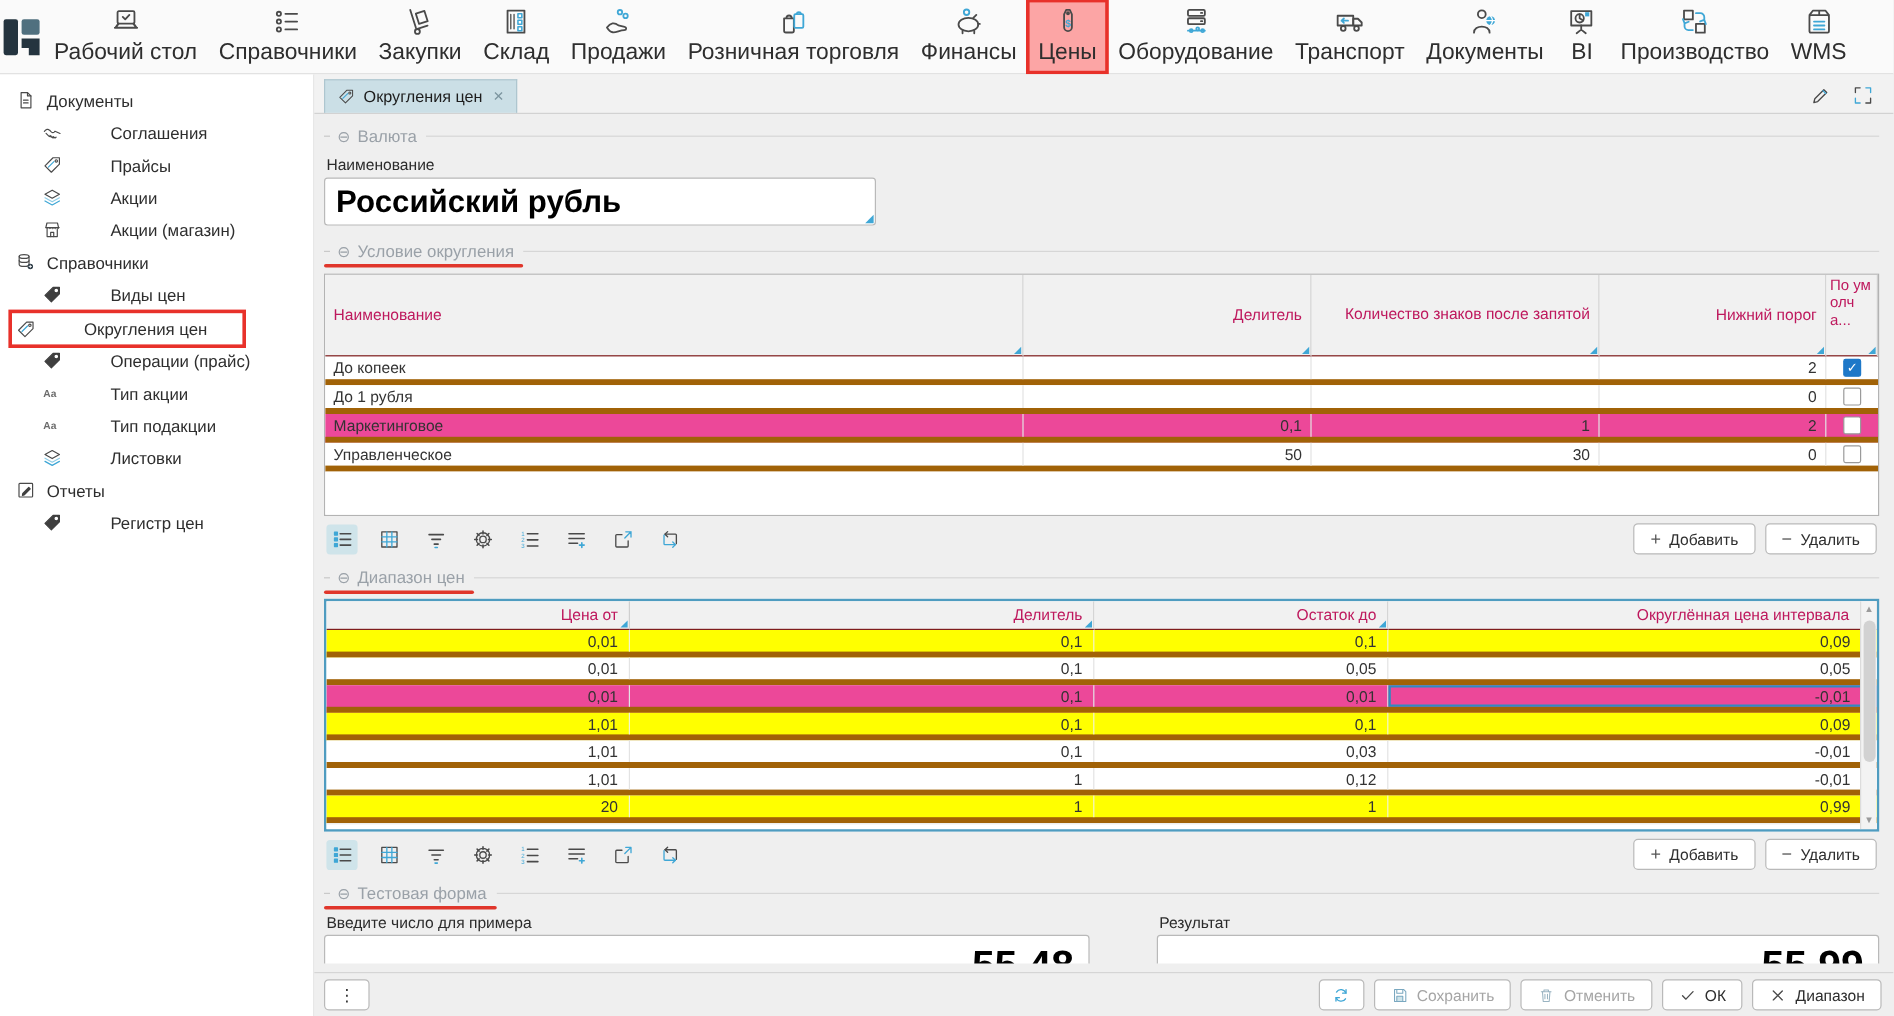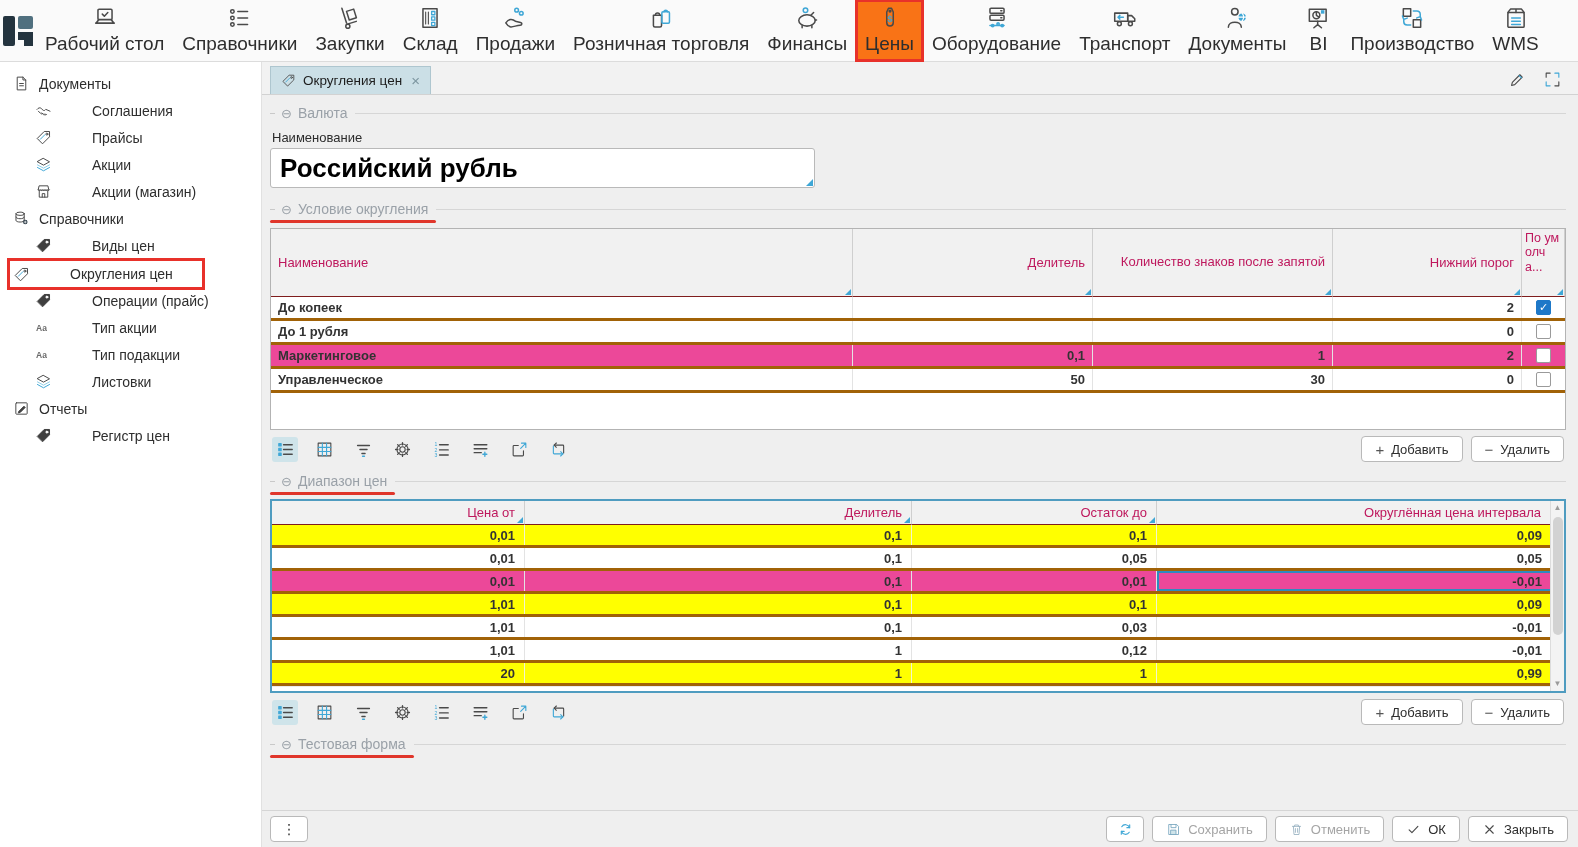--- a/index.html
+++ b/index.html
@@ -7,21 +7,21 @@
   body { font-family:"Liberation Sans","DejaVu Sans",sans-serif; font-size:13px; color:#333; background:#efefef; }
   .icon { stroke:#4a4a4a; fill:none; stroke-width:1.4; stroke-linecap:round; stroke-linejoin:round; display:block; }
 
   
   .topbar { height:62px; background:#fafafa; border-bottom:1px solid #dcdcdc; display:flex; align-items:stretch; }
   .logo { width:52px; display:flex; align-items:center; justify-content:center; }
   .topnav { display:flex; align-items:stretch; }
   .nav-item { display:flex; flex-direction:column; align-items:center; justify-content:flex-end; padding:5px 9px 6px; gap:2px; cursor:pointer; }
   .nav-item .icon { width:28px; height:28px; }
   .nav-item .nav-label { font-size:19px; color:#2e2e2e; white-space:nowrap; }
-  .nav-item.active { background:#f97316; }
+  .nav-item.active { background:#fca5a5; }
   .nav-item.annotated { outline:3px solid #e8312a; outline-offset:-2px; }
   .topnav-sep { width:1px; background:#ddd; margin:4px 6px; }
   .topicons { display:flex; align-items:center; gap:22px; padding:0 18px; margin-left:2px; }
   .top-icon { width:30px; height:30px; cursor:pointer; }
 
   
   .app-body { display:flex; height:785px; }
   .sidebar { width:262px; background:#fff; border-right:1px solid #e1e1e1; padding-top:8px; overflow:hidden; }
   .side-row { display:flex; align-items:center; gap:9px; height:27px; padding-left:13px; cursor:pointer; color:#2e2e2e; font-size:14px; white-space:nowrap; }
   .side-row.child { padding-left:35px;gap:40px; }
@@ -44,37 +44,37 @@
   .sec-hdr { display:flex; align-items:center; gap:6px; margin-top:9px; height:18px; color:#9aa1a8; font-size:14px; }
   .sec-hdr .dash { width:5px; height:1px; background:#c9c9c9; }
   .sec-hdr .minus { font-size:13px; color:#9aa1a8; line-height:1; }
   .sec-hdr .hdr-left { display:flex; align-items:center; gap:6px; position:relative; padding-right:2px; }
   .sec-hdr.redline .hdr-left::after { content:""; position:absolute; left:-11px; right:-6px; bottom:-6px; height:3px; background:#e0362b; border-radius:2px; }
   .sec-hdr .tail { flex:1; height:1px; background:#d6d6d6; }
 
   .field-label { margin:8px 2px 3px; color:#2b2b2b; }
   .field { background:#fff; border:1px solid #b9b9b9; border-radius:3px; position:relative; }
   .field.grip::after { content:""; position:absolute; right:1px; bottom:1px; border-left:7px solid transparent; border-bottom:7px solid #3fa7d6; }
-  .name-field { width:545px; height:40px; font-size:26px; font-weight:700; color:#000; display:flex; align-items:center; padding:0 9px; }
+  .name-field { width:460px; height:40px; font-size:26px; font-weight:700; color:#000; display:flex; align-items:center; padding:0 9px; }
 
   
   .grid-table { background:#fff; border:1px solid #b3b3b3; overflow:hidden; position:relative; }
   .gt-row { display:grid; }
   .t1 .gt-row { grid-template-columns:582px 240px 240px 189px 1fr; }
   .t2 .gt-row { grid-template-columns:253px 387px 245px 1fr; }
   .gt-cell { padding:0 7px; display:flex; align-items:center; border-right:1px solid #e3e3e3; overflow:hidden; white-space:nowrap; }
   .gt-cell:last-child { border-right:none; }
   .gt-cell.num { justify-content:flex-end; }
   .gt-head .gt-cell { background:#f1f1f1; border-right:1px solid #cfcfcf; border-bottom:1px solid #7f1d1d; color:#be185d; position:relative; }
   .gt-head .gt-cell::after { content:""; position:absolute; right:1px; bottom:1px; border-left:6px solid transparent; border-bottom:6px solid #3fa7d6; }
   .t1 .gt-head { height:68px; }
   .t1 .gt-head .gt-cell { align-items:center; }
   .t1 .gt-head .wrap { white-space:normal; text-align:right; line-height:1.25; }
   .t1 .gt-head .wrap3 { white-space:normal; word-break:break-all; line-height:1.15; font-size:12.5px; padding:2px 3px; align-items:flex-start; }
-  .gt-body .gt-row { height:24px; border-bottom:3px solid #a16207; background:#fff;font-weight:bold; }
+  .gt-body .gt-row { height:24px; border-bottom:5px solid #a16207; background:#fff; }
   .gt-row.selected { background:#ec4899; }
   .gt-row.yellow { background:#ffff00; }
   .gt-row.yellow .gt-cell { border-right-color:#f3f3d0; }
   .t1-filler { height:36px; background:#fff; }
   .checkcell { justify-content:center; }
   .checkbox { width:15px; height:15px; border:1px solid #9a9a9a; border-radius:2px; background:#fff; display:flex; align-items:center; justify-content:center; cursor:pointer; }
   .checkbox.checked { background:#1e78c8; border-color:#1e78c8; color:#fff; font-size:11px; }
   .t2 { border:2px solid #4f9cc0; }
   .t2 .gt-head { height:24px; }
   .t2 .gt-head .gt-cell { justify-content:flex-end; }
@@ -922,20 +922,34 @@
           </button>
       </div>
 
       <div class="sec-hdr redline">
         <span class="dash"></span>
         <span class="hdr-left">
           <span class="minus">⊖</span>
           <span>Тестовая форма</span>
         </span>
         <span class="tail"></span>
+      </div>
+      <div class="test-row">
+        <div class="test-col1">
+          <div class="field-label">Введите число для примера</div>
+          <div class="field big-field grip">
+            <span>55,48</span>
+          </div>
+        </div>
+        <div class="test-col2">
+          <div class="field-label">Результат</div>
+          <div class="field big-field">
+            <span>55,99</span>
+          </div>
+        </div>
       </div>
     </div>
 
     <div class="footer">
       <button class="btn kebab-btn">⋮</button>
       <div class="footer-right" id="footerbtns">
           <button class="btn icon-btn">
             <svg class="icon" style="width: 15px; height: 15px;">
               <use href="#refresh-icon"></use>
             </svg>
@@ -955,18 +969,18 @@
           <button class="btn">
             <svg class="icon" style="width: 15px; height: 15px;">
               <use href="#check-icon"></use>
             </svg>
             <span>ОК</span>
           </button>
           <button class="btn">
             <svg class="icon" style="width: 15px; height: 15px;">
               <use href="#close-x-icon"></use>
             </svg>
-            <span>Закрыть</span>
+            <span>Диапазон</span>
           </button>
         </div>
     </div>
   </main>
 </div>
 
 </body></html>

